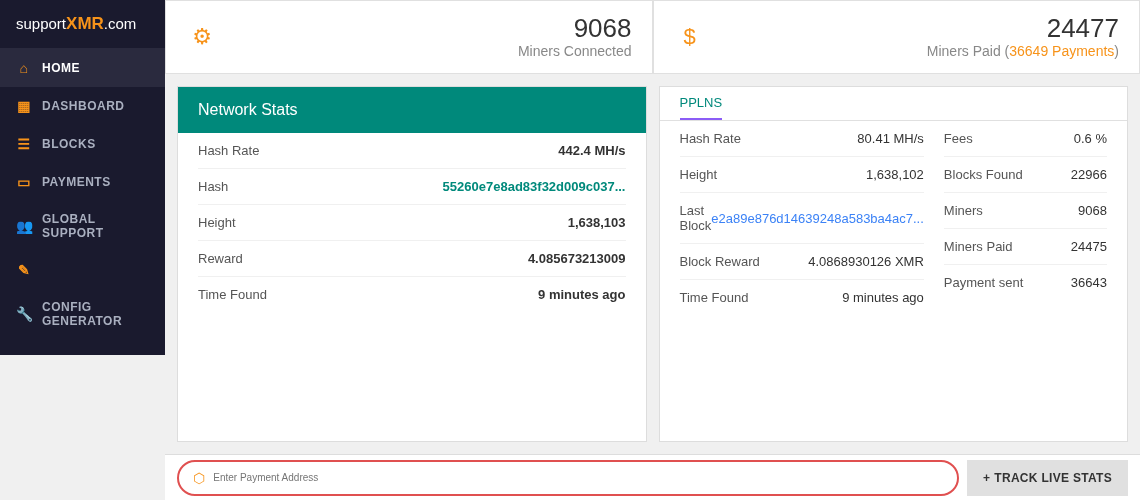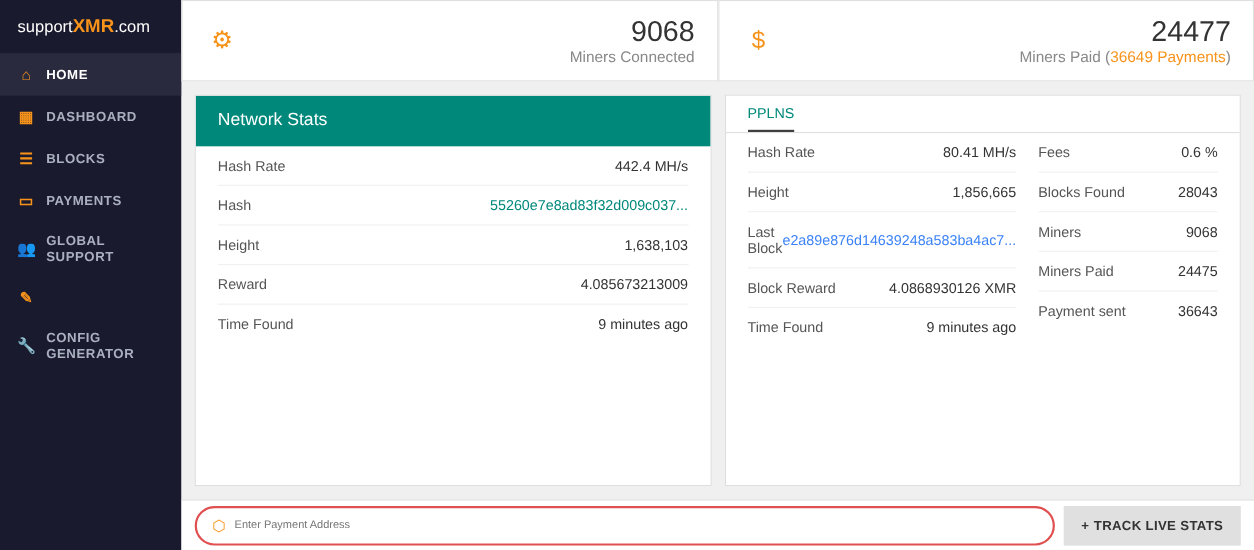--- a/index.html
+++ b/index.html
@@ -5,21 +5,21 @@
     * { box-sizing: border-box; margin: 0; padding: 0; }
     body { font-family: 'Segoe UI', Arial, sans-serif; background: #f0f0f0; display: flex; width: 1140px; height: 500px; overflow: hidden; }
 
     
     .sidebar {
       width: 165px;
       min-width: 165px;
       background: #1a1a2e;
       display: flex;
       flex-direction: column;
-      height: 500px;
+      height: 355px;
     }
     .sidebar-logo {
       padding: 14px 16px 14px 16px;
       border-bottom: 1px solid #2a2a3e;
     }
     .sidebar-logo span.support { color: #fff; font-size: 15px; font-weight: 400; }
     .sidebar-logo span.xmr { color: #f7931a; font-size: 17px; font-weight: 700; }
     .sidebar-logo span.com { color: #fff; font-size: 15px; font-weight: 400; }
     .sidebar-nav { display: flex; flex-direction: column; flex: 1; }
     .nav-item {
@@ -104,40 +104,40 @@
     .stat-row {
       display: flex;
       justify-content: space-between;
       align-items: center;
       padding: 10px 0;
       border-bottom: 1px solid #f0f0f0;
       font-size: 13px;
     }
     .stat-row:last-child { border-bottom: none; }
     .stat-row .stat-label { color: #555; }
-    .stat-row .stat-value { color: #333; font-weight: 400; }
+    .stat-row .stat-value { color: #333; font-weight: 700; }
     .stat-row .stat-value.link { color: #00897b; text-decoration: none; cursor: pointer; }
 
     
     .pool-tabs {
       display: flex;
       padding: 0 20px;
       border-bottom: 1px solid #e0e0e0;
     }
     .pool-tab {
       padding: 8px 0;
       margin-right: 20px;
       font-size: 13px;
       color: #555;
       cursor: pointer;
       border-bottom: 2px solid transparent;
     }
     .pool-tab.active {
       color: #00897b;
-      border-bottom: 2px solid #404040;
+      border-bottom: 2px solid #8b5cf6;
     }
 
     .pool-stats-grid {
       display: grid;
       grid-template-columns: 1fr 1fr;
       gap: 0;
     }
     .pool-col { }
     .pool-stat-row {
       display: flex;
@@ -294,21 +294,21 @@
       </div>
       <div class="pool-stats-container">
         <div class="pool-stats-grid">
           <div class="pool-col">
             <div class="pool-stat-row">
               <span class="stat-label">Hash Rate</span>
               <span class="stat-value">80.41 MH/s</span>
             </div>
             <div class="pool-stat-row">
               <span class="stat-label">Height</span>
-              <span class="stat-value">1,856,665</span>
+              <span class="stat-value">1,638,102</span>
             </div>
             <div class="pool-stat-row">
               <span class="stat-label">Last Block</span>
               <span class="stat-value link">e2a89e876d14639248a583ba4ac7...</span>
             </div>
             <div class="pool-stat-row">
               <span class="stat-label">Block Reward</span>
               <span class="stat-value">4.0868930126 XMR</span>
             </div>
             <div class="pool-stat-row">
@@ -316,21 +316,21 @@
               <span class="stat-value">9 minutes ago</span>
             </div>
           </div>
           <div class="pool-col" style="padding-left:20px;">
             <div class="pool-stat-row">
               <span class="stat-label">Fees</span>
               <span class="stat-value">0.6 %</span>
             </div>
             <div class="pool-stat-row">
               <span class="stat-label">Blocks Found</span>
-              <span class="stat-value">28043</span>
+              <span class="stat-value">22966</span>
             </div>
             <div class="pool-stat-row">
               <span class="stat-label">Miners</span>
               <span class="stat-value">9068</span>
             </div>
             <div class="pool-stat-row">
               <span class="stat-label">Miners Paid</span>
               <span class="stat-value">24475</span>
             </div>
             <div class="pool-stat-row">

